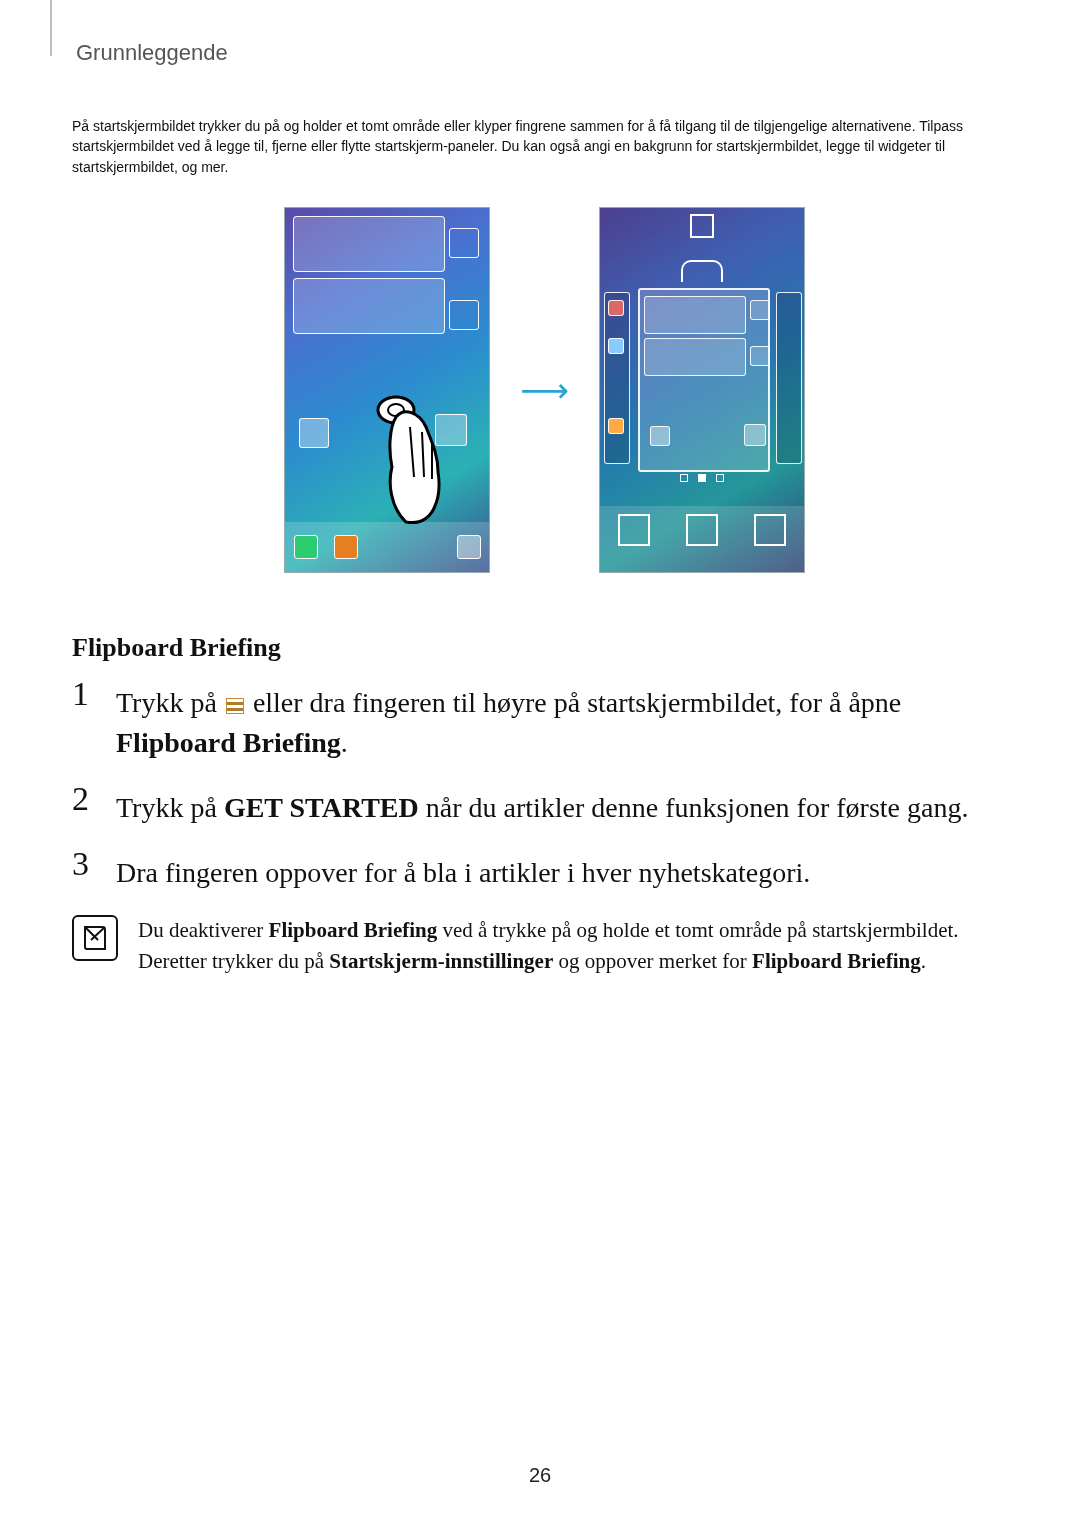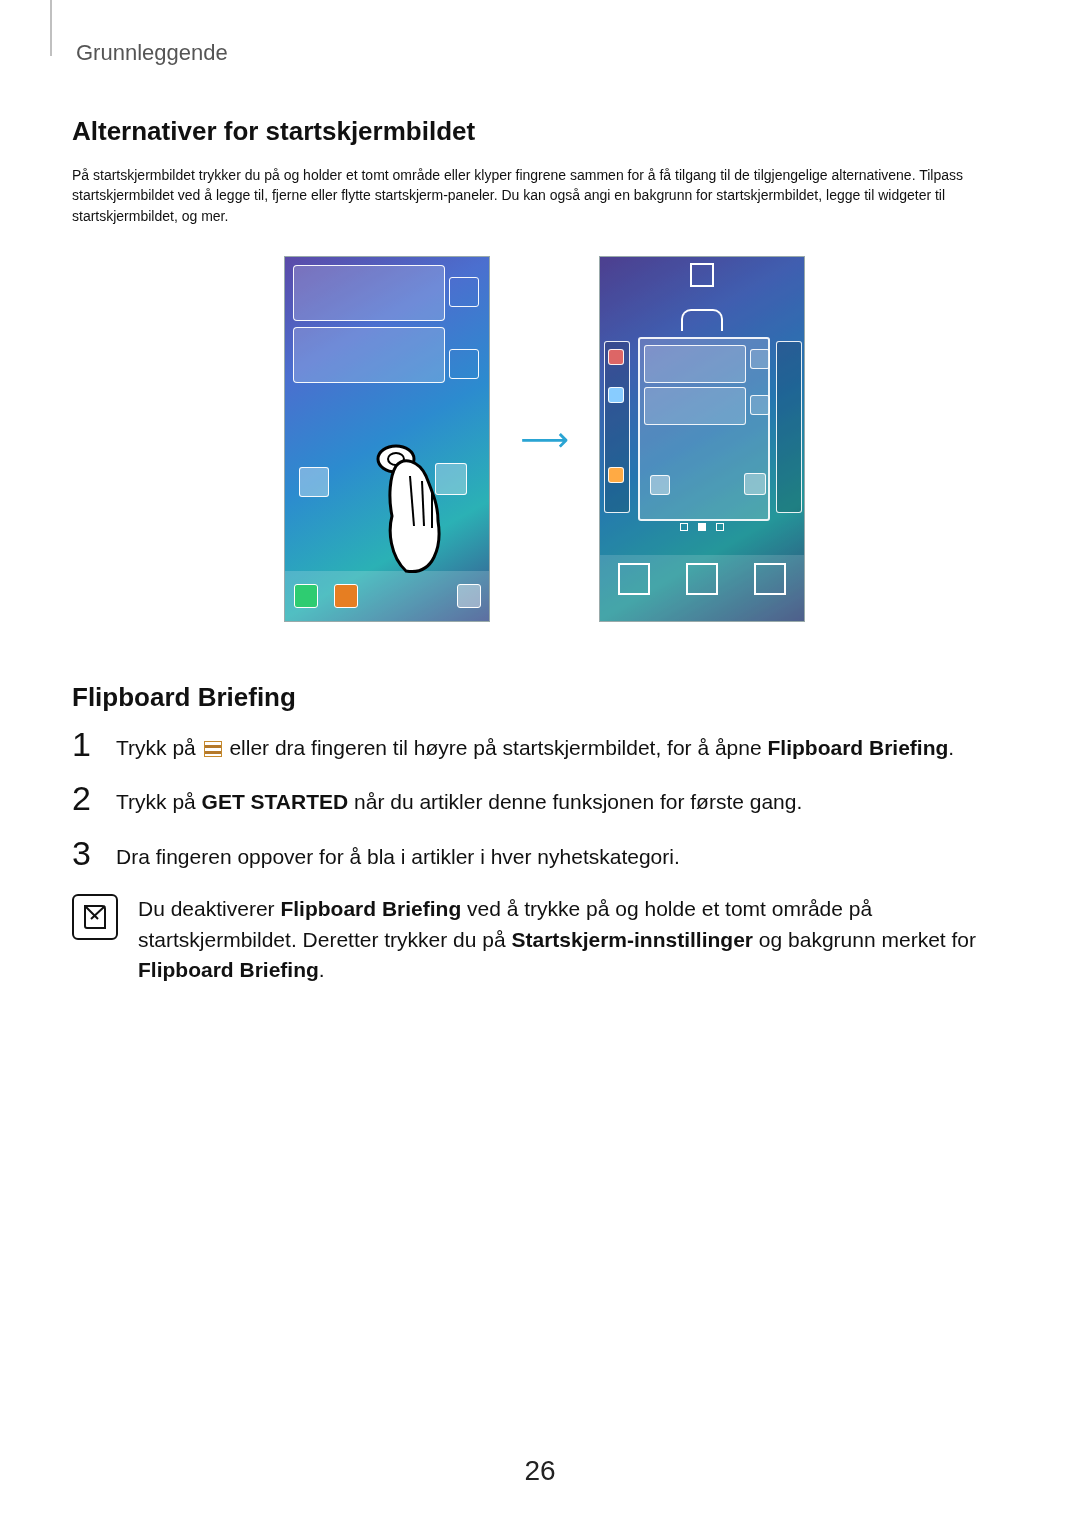--- a/index.html
+++ b/index.html
@@ -70,38 +70,38 @@
   
   .hand {
     position:absolute;
     right:35px; bottom:35px;
     width:90px; height:150px;
   }
   
   .arrow { color:#2aa4d3; font-size:34px; }
 
   
-  .section2 { margin-top: 30px; }
+  .section2 { margin-top: 30px; font-family: Liberation Serif, serif; }
   .steps { margin-top: 18px; }
   .step {
     display:flex;
     align-items:flex-start;
     gap: 18px;
     margin-bottom: 22px;
   }
   .step .num {
     font-size: 34px;
     line-height: 1;
     font-weight: 400;
     width: 26px;
     text-align: left;
     margin-top: -4px;
   }
   .step .txt {
-    font-size: 21px;
+    font-size: 28px;
     line-height: 1.45;
     flex: 1;
     padding-top: 2px;
   }
   .inline-icon {
     display:inline-block;
     vertical-align: -2px;
     width:16px; height:14px;
     border:1px solid #c58a2e;
     background: repeating-linear-gradient(180deg,#fff 0 3px,#b5792a 3px 6px);
@@ -125,21 +125,21 @@
     font-size: 21px;
     line-height: 1.45;
   }
   b { font-weight:700; }
 
   .pgnum {
     position:absolute;
     bottom: 40px;
     left:0; right:0;
     text-align:center;
-    font-size:28px;
+    font-size:20px;
     color:#222;
   }
 
   
   .trash {
     position:absolute; left:50%; top:6px; transform:translateX(-50%);
     width:20px; height:20px; border:2px solid #fff;
   }
   .homebar {
     position:absolute; left:50%; top:52px; transform:translateX(-50%);
@@ -163,21 +163,20 @@
   }
   .opts div { width:28px; height:28px; border:2px solid #fff; }
 </style>
 </head>
 <body>
 
 <div class="page">
   <div class="left-rule"></div>
   <div class="header">Grunnleggende</div>
 
-  <h2>Alternativer for startskjermbildet</h2>
   <p class="body">På startskjermbildet trykker du på og holder et tomt område eller klyper fingrene sammen for å få tilgang til de tilgjengelige alternativene. Tilpass startskjermbildet ved å legge til, fjerne eller flytte startskjerm-paneler. Du kan også angi en bakgrunn for startskjermbildet, legge til widgeter til startskjermbildet, og mer.</p>
 
   <div class="figure">
 
     <div class="phone left">
       <div class="bg"></div>
       <div class="tile" style="left:8px;  top:8px;  width:150px; height:54px;"></div>
       <div class="tileS" style="left:164px; top:20px; width:28px; height:28px;"></div>
       <div class="tile" style="left:8px;  top:70px; width:150px; height:54px;"></div>
       <div class="tileS" style="left:164px; top:92px; width:28px; height:28px;"></div>
@@ -260,19 +259,19 @@
     </div>
 
     <div class="note">
       <div class="note-icon">
         <svg width="30" height="30" viewBox="0 0 30 30">
           <path d="M5 4 L22 4 Q25 4 25 7 L25 26 L7 26 Q5 26 5 24 Z" fill="none" stroke="#111" stroke-width="2"></path>
           <path d="M5 4 L18 17 M25 4 L11 17" stroke="#111" stroke-width="2"></path>
         </svg>
       </div>
       <div class="note-txt">
-        <span>Du deaktiverer </span><b>Flipboard Briefing</b><span> ved å trykke på og holde et tomt område på startskjermbildet. Deretter trykker du på </span><b>Startskjerm-innstillinger</b><span> og bakgrunn merket for </span><b>Flipboard Briefing</b><span>.</span>
+        <span>Du deaktiverer </span><b>Flipboard Briefing</b><span> ved å trykke på og holde et tomt område på startskjermbildet. Deretter trykker du på </span><b>Startskjerm-innstillinger</b><span> og oppover merket for </span><b>Flipboard Briefing</b><span>.</span>
       </div>
     </div>
   </div>
 
   <div class="pgnum">26</div>
 </div>
 
 </body></html>

